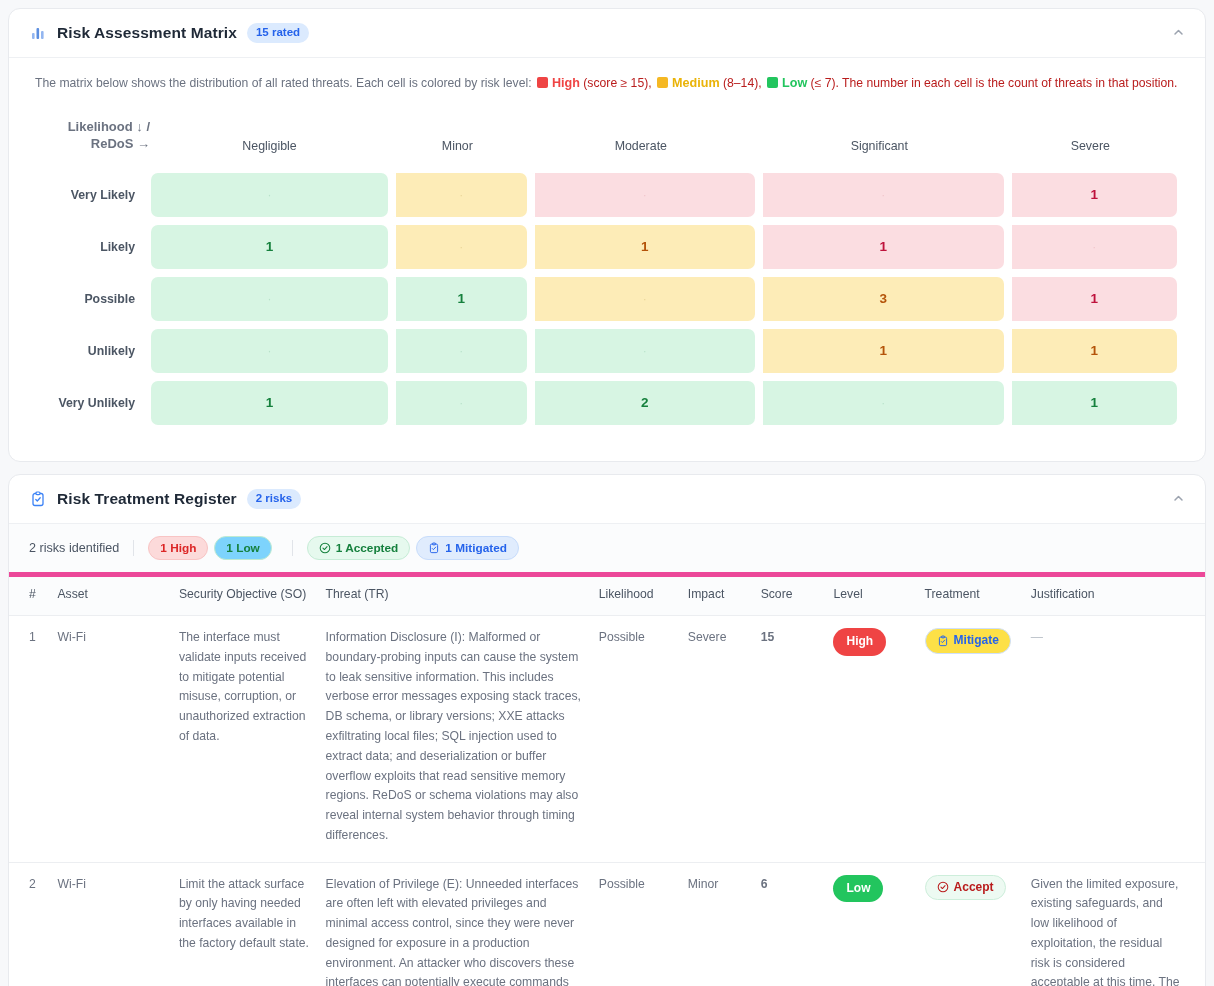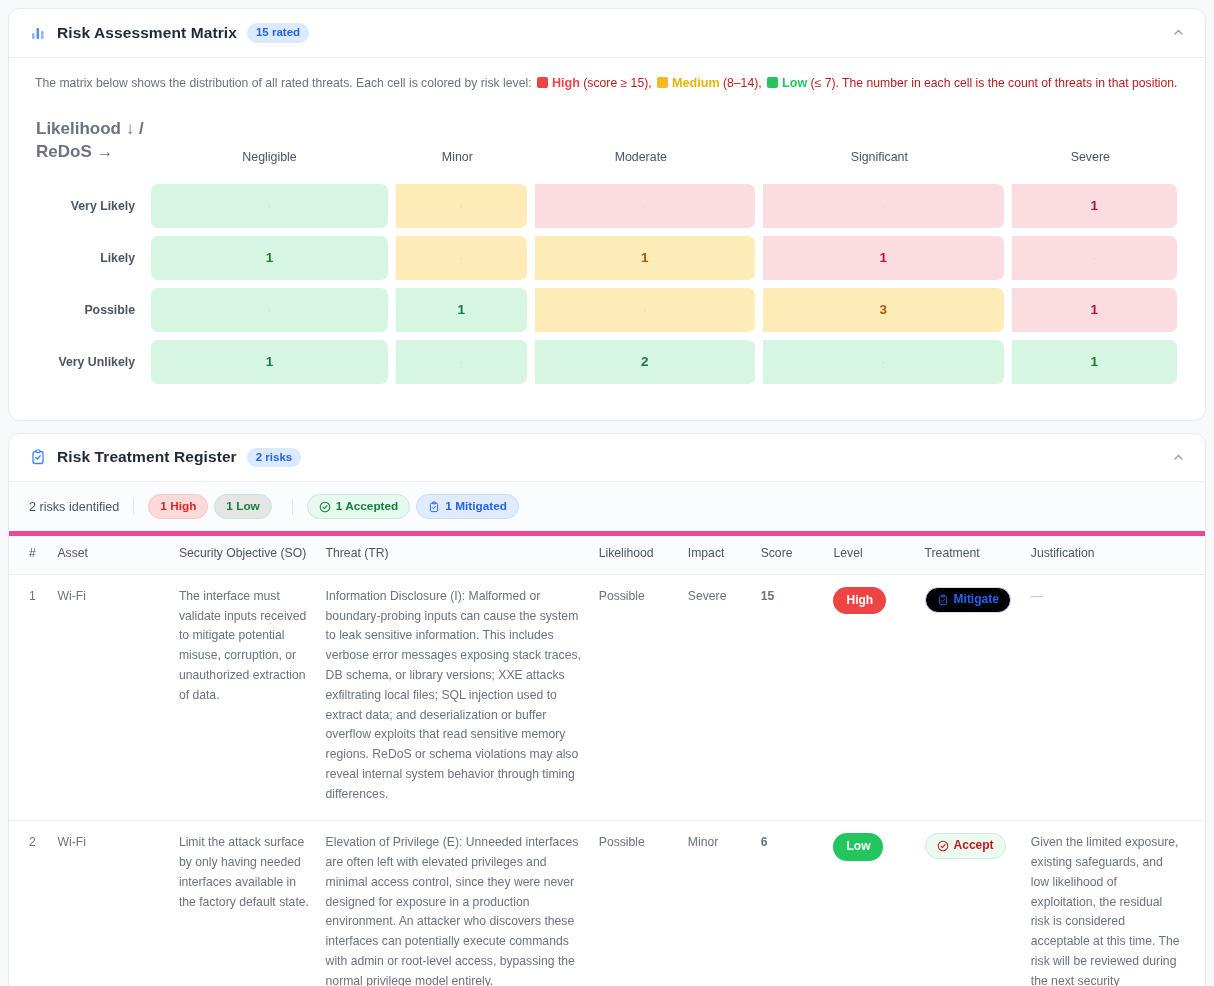--- a/index.html
+++ b/index.html
@@ -67,24 +67,24 @@
     margin: 0 4px 0 2px;
   }
   .legend .lab { font-weight: bold; font-size: 12.6px; }
   .legend .paren { color: #b91c1c; }
 
   
   .matrix { padding: 6px 28px 28px 26px; }
   table.matrix-table { width: 100%; border-collapse: separate; border-spacing: 0 8px; }
   table.matrix-table th.corner {
     width: 116px;
-    font-size: 17px;
+    font-size: 13px;
     font-weight: bold;
     color: #6b7280;
-    text-align: left;
+    text-align: right;
     line-height: 1.35;
     padding-bottom: 12px;
     vertical-align: bottom;
   }
   table.matrix-table th.colhead {
     font-size: 12.4px;
     font-weight: normal;
     color: #4b5563;
     text-align: center;
     padding-bottom: 12px;
@@ -134,21 +134,21 @@
     border-radius: 999px;
     padding: 4px 11px;
     font-size: 11.8px;
     font-weight: bold;
     display: inline-flex;
     align-items: center;
     gap: 5px;
     line-height: 1.25;
   }
   .chip.high { background: #fcdada; color: #dc2626; border: 1px solid #f8c4c4; }
-  .chip.low  { background: #e5e5e5; color: #15803d; border: 1px solid #bfead1; }
+  .chip.low  { background: #7dd3fc; color: #15803d; border: 1px solid #bfead1; }
   .chip.accepted { background: #e6f9ee; color: #15803d; border: 1px solid #c6ecd6; }
   .chip.mitigated { background: #e0ecfd; color: #2563eb; border: 1px solid #c7dcfb; }
 
   
   table.register { width: 100%; border-collapse: collapse; table-layout: fixed; }
   table.register thead th {
     background: #fbfcfd;
     font-size: 12.2px;
     font-weight: normal;
     color: #4b5563;
@@ -196,21 +196,21 @@
   .pill-treat {
     display: inline-flex;
     align-items: center;
     gap: 5px;
     border-radius: 999px;
     padding: 4px 11px;
     font-size: 12px;
     font-weight: bold;
     line-height: 1.3;
   }
-  .pill-treat.mitigate { background: #000000; color: #2563eb; border: 1px solid #cfe0fb; }
+  .pill-treat.mitigate { background: #fde047; color: #2563eb; border: 1px solid #cfe0fb; }
   .pill-treat.accept   { background: #edfaf2; color: #b91c1c; border: 1px solid #cdeedb; }
 
   svg { display: block; }
 </style>
 </head>
 <body>
 
 <div class="page">
 
   <section class="card">
@@ -274,20 +274,28 @@
               <td class="cell high">1</td>
               <td class="cell high"><span class="empty">·</span></td>
             </tr>
             <tr>
               <td class="rowhead">Possible</td>
               <td class="cell low"><span class="empty">·</span></td>
               <td class="cell low">1</td>
               <td class="cell medium"><span class="empty">·</span></td>
               <td class="cell medium">3</td>
               <td class="cell high">1</td>
+            </tr>
+            <tr>
+              <td class="rowhead">Unlikely</td>
+              <td class="cell low"><span class="empty">·</span></td>
+              <td class="cell low"><span class="empty">·</span></td>
+              <td class="cell low"><span class="empty">·</span></td>
+              <td class="cell medium">1</td>
+              <td class="cell medium">1</td>
             </tr>
             <tr>
               <td class="rowhead">Very Unlikely</td>
               <td class="cell low">1</td>
               <td class="cell low"><span class="empty">·</span></td>
               <td class="cell low">2</td>
               <td class="cell low"><span class="empty">·</span></td>
               <td class="cell low">1</td>
             </tr>
           </tbody>

